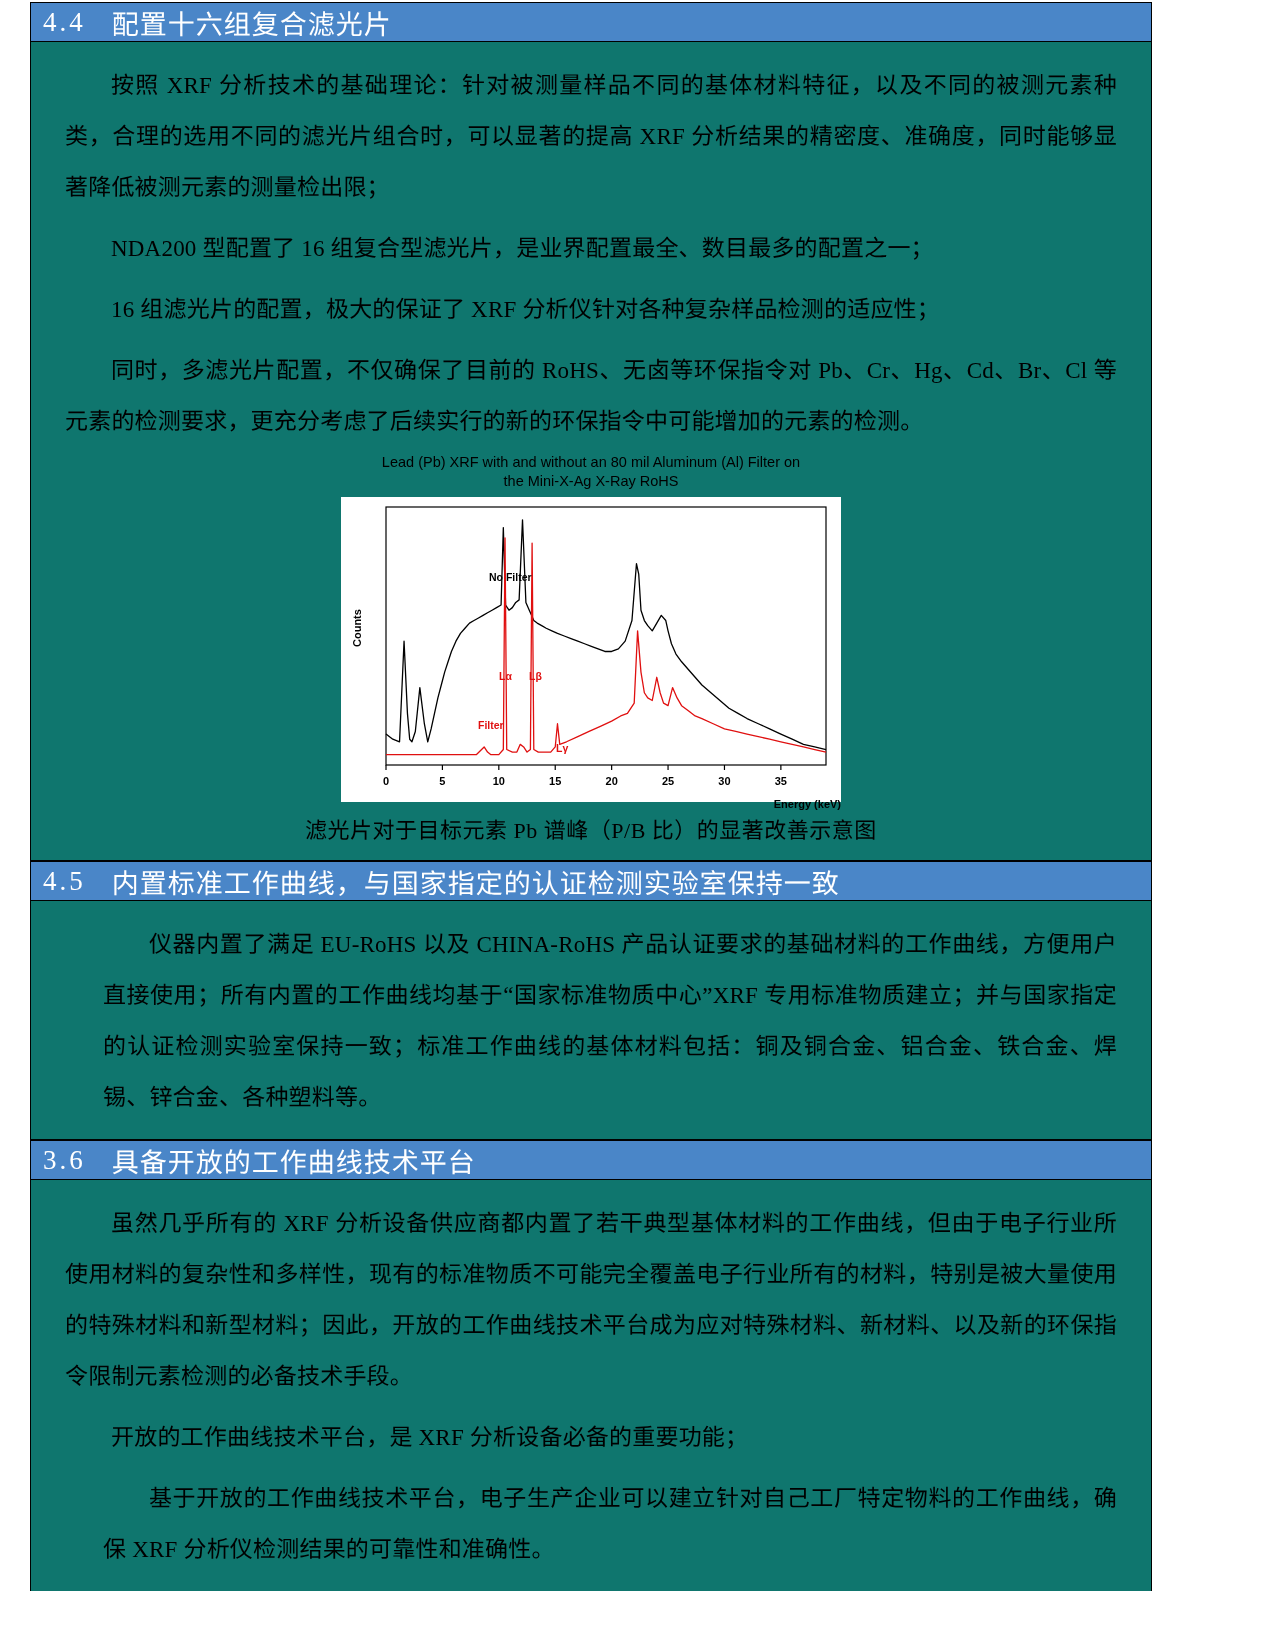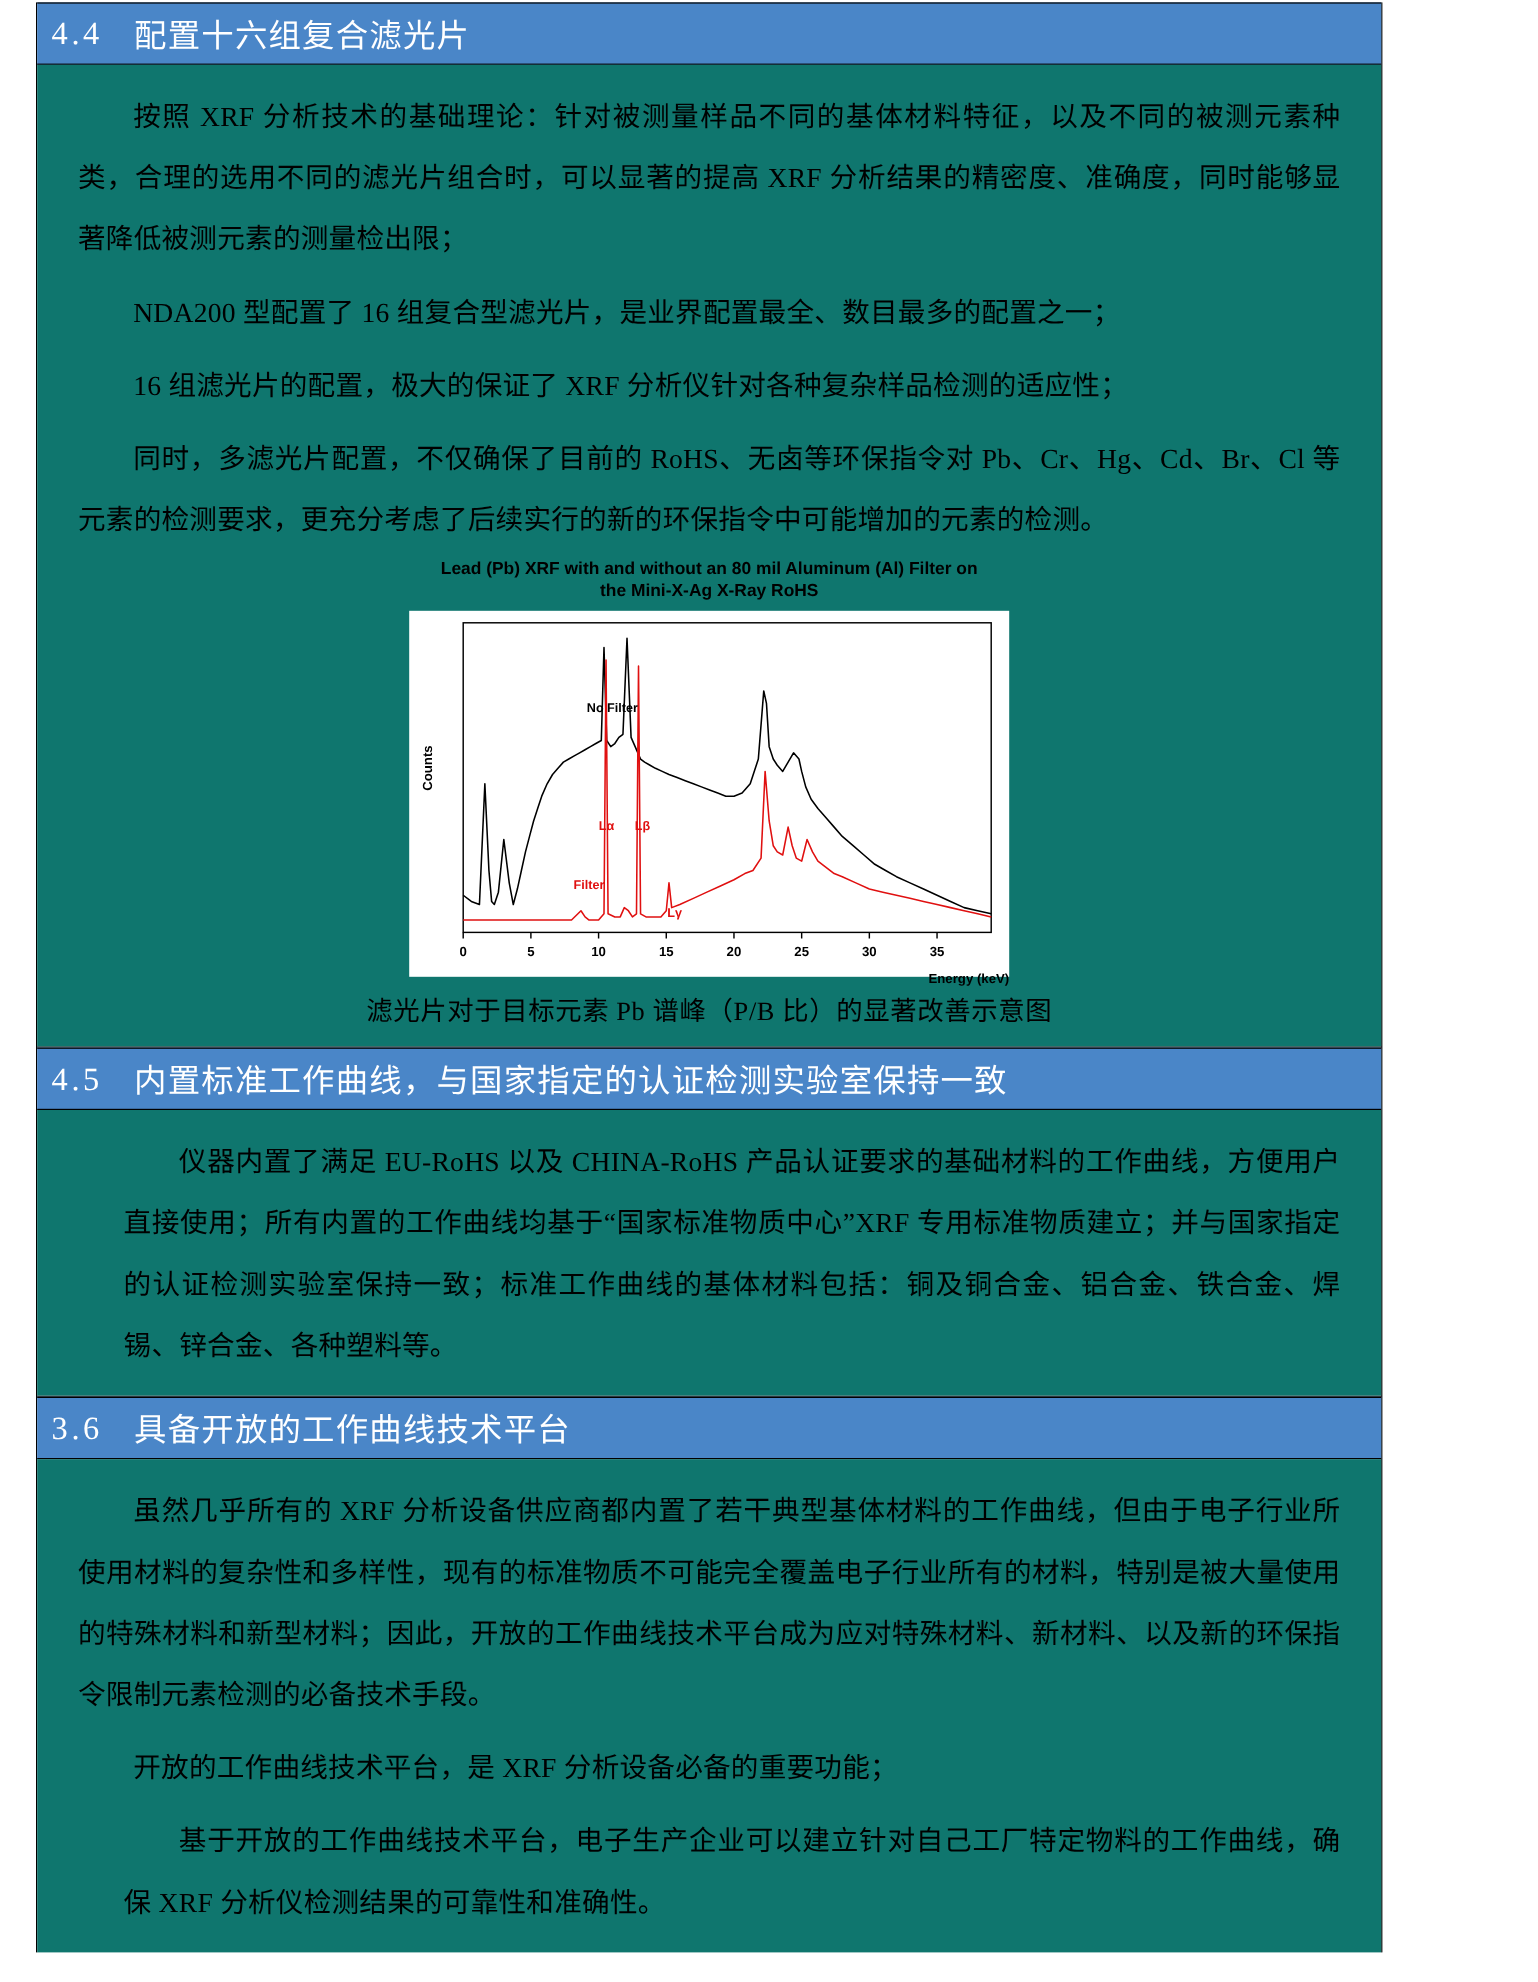--- a/index.html
+++ b/index.html
@@ -34,21 +34,21 @@
   }
   .section {
     border-bottom: 1px solid #000;
   }
   .section:last-child { border-bottom: none; }
 
   
   .sec-header {
     background: #4a86c8;
     color: #ffffff;
-    height: 52px;
+    height: 40px;
     display: flex;
     align-items: center;
     padding-left: 12px;
     font-family: "Liberation Serif", "DejaVu Serif", serif;
     font-size: 27px;
     letter-spacing: 0.5px;
     border-top: 1px solid #000;
     border-bottom: 1px solid #000;
   }
   .sec-num {
@@ -76,21 +76,21 @@
   p.para:last-child { margin-bottom: 0; margin-left: 38px; }
 
   
   .figure-wrap {
     margin: 6px 0 0 0;
     text-align: center;
   }
   .fig-title {
     font-family: "Liberation Sans", "DejaVu Sans", sans-serif;
     font-size: 14.5px;
-    font-weight: bold;
+    font-weight: normal;
     line-height: 19px;
     color: #000;
     margin-bottom: 6px;
   }
   .chart-box {
     position: relative;
     width: 500px;
     height: 305px;
     margin: 0 auto;
     background: #ffffff;

